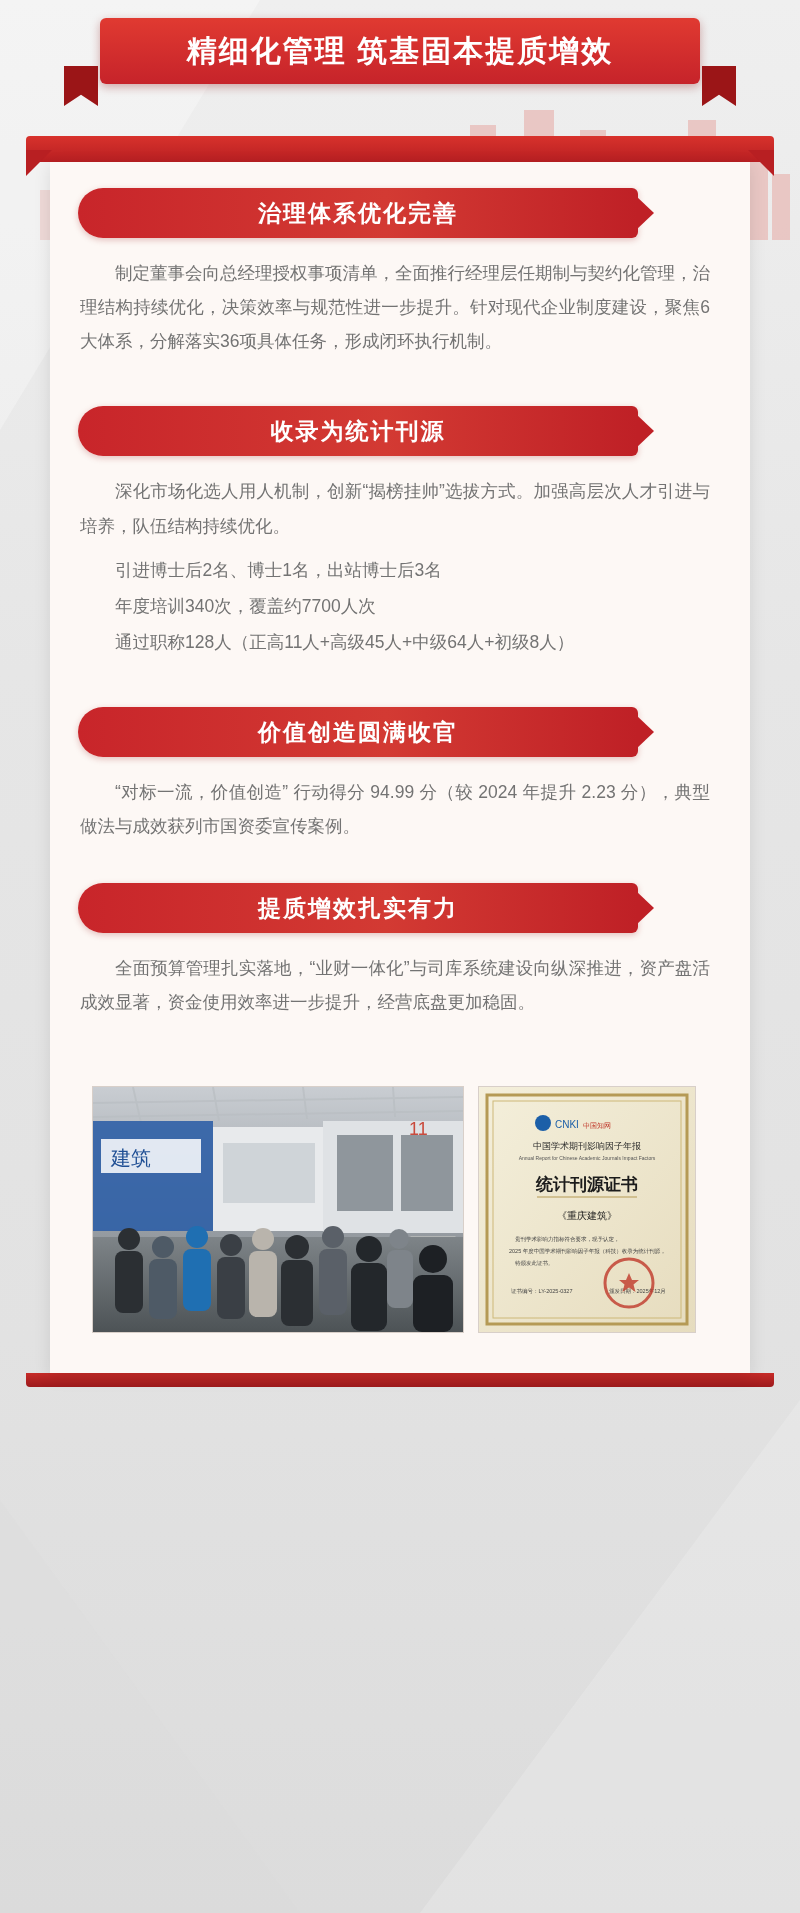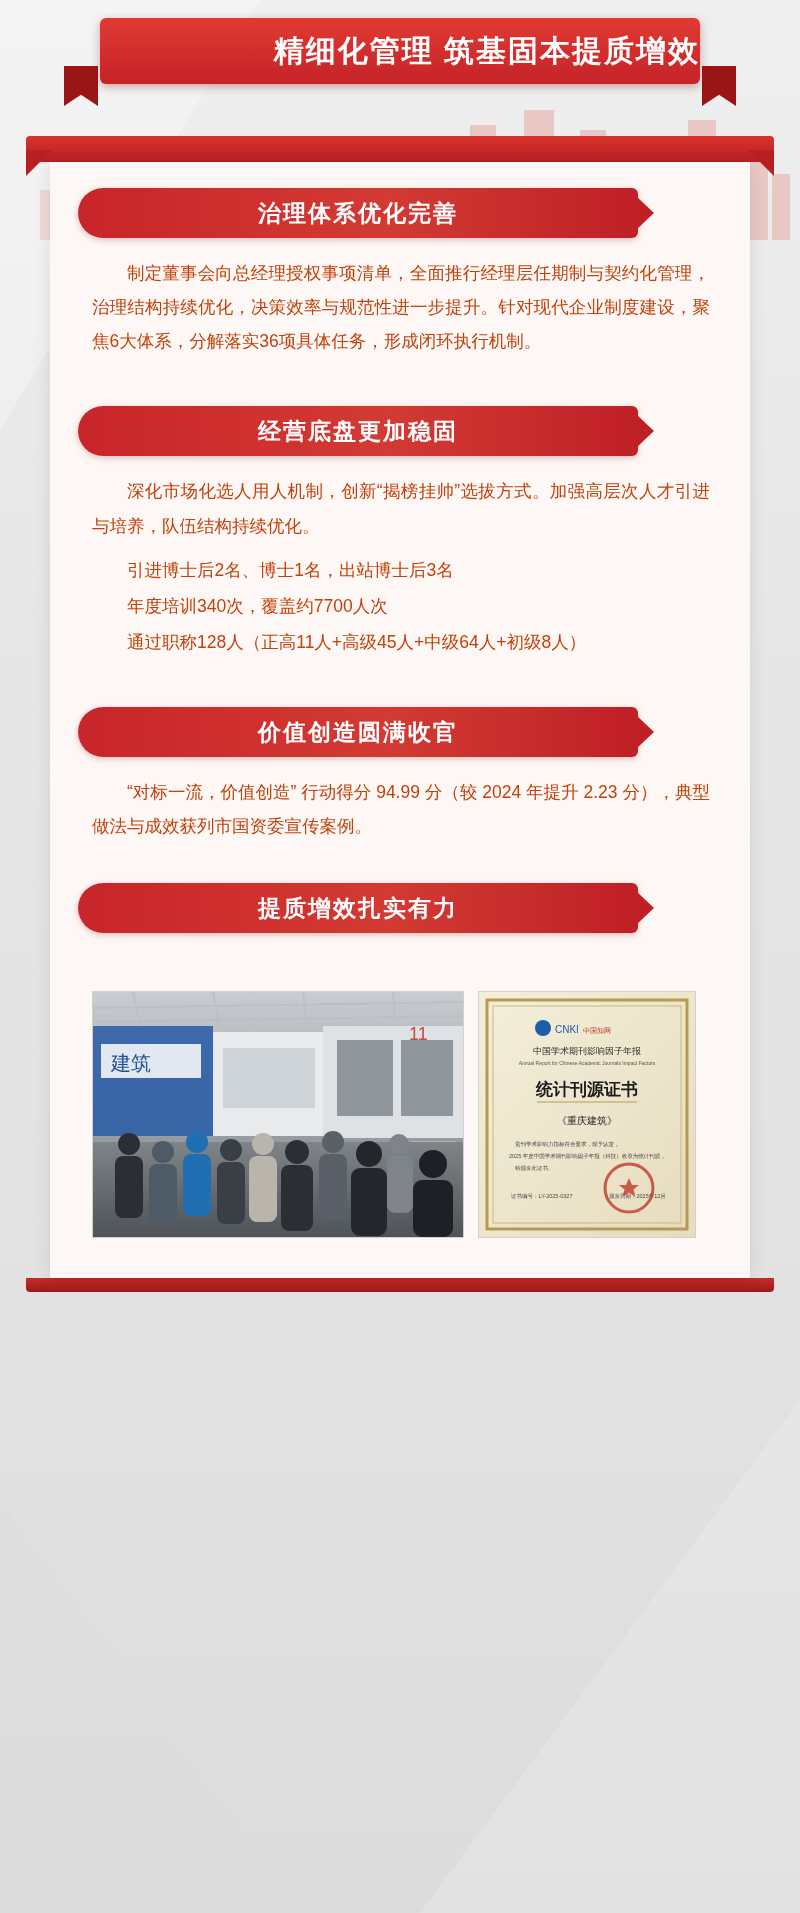--- a/index.html
+++ b/index.html
@@ -50,21 +50,21 @@
   .title-banner {
     position: relative;
     margin: 12px auto;
     width: 600px;
     height: 66px;
     background: linear-gradient(180deg, #e03a31 0%, #c6232a 100%);
     border-radius: 6px;
     box-shadow: 0 3px 10px rgba(140,20,20,.35);
     display: flex;
     align-items: center;
-    justify-content: flex-end;
+    justify-content: center;
   }
   .title-banner .t {
     color: #ffffff;
     font-size: 30px;
     font-weight: bold;
     letter-spacing: 2px;
     white-space: nowrap;
   }
   .ribbon-tail {
     position: absolute;
@@ -140,22 +140,22 @@
     border-bottom: 17px solid transparent;
     border-left: 18px solid #bf2026;
   }
   .sec-head .h {
     color: #fff;
     font-size: 23px;
     font-weight: bold;
     letter-spacing: 2px;
   }
   .sec-body {
-    padding: 18px 40px 6px 42px;
-    color: #c2410c;
+    padding: 18px 40px 6px 30px;
+    color: #737373;
     font-size: 17.5px;
     line-height: 1.95;
     text-align: justify;
   }
   .sec-body p { margin: 0 0 2px; text-indent: 2em; }
   .bullet-line { text-indent: 2em; margin: 0 0 4px; }
   .spacer-lg { height: 34px; }
   .spacer-md { height: 26px; }
 
   
@@ -236,21 +236,21 @@
         </div>
         <div class="sec-body">
           <p>制定董事会向总经理授权事项清单，全面推行经理层任期制与契约化管理，治理结构持续优化，决策效率与规范性进一步提升。针对现代企业制度建设，聚焦6大体系，分解落实36项具体任务，形成闭环执行机制。</p>
         </div>
       </div>
 
       <div class="spacer-lg"></div>
 
       <div class="sec">
         <div class="sec-head">
-          <span class="h">经营底盘更加稳固</span>
+          <span class="h">收录为统计刊源</span>
         </div>
         <div class="sec-body">
           <p>深化市场化选人用人机制，创新“揭榜挂帅”选拔方式。加强高层次人才引进与培养，队伍结构持续优化。</p>
           <div style="height:8px"></div>
           <p class="bullet-line">引进博士后2名、博士1名，出站博士后3名</p>
           <p class="bullet-line">年度培训340次，覆盖约7700人次</p>
           <p class="bullet-line">通过职称128人（正高11人+高级45人+中级64人+初级8人）</p>
         </div>
       </div>
 
@@ -263,20 +263,23 @@
         <div class="sec-body">
           <p>“对标一流，价值创造” 行动得分 94.99 分（较 2024 年提升 2.23 分），典型做法与成效获列市国资委宣传案例。</p>
         </div>
       </div>
 
       <div class="spacer-md"></div>
 
       <div class="sec">
         <div class="sec-head">
           <span class="h">提质增效扎实有力</span>
+        </div>
+        <div class="sec-body">
+          <p>全面预算管理扎实落地，“业财一体化”与司库系统建设向纵深推进，资产盘活成效显著，资金使用效率进一步提升，经营底盘更加稳固。</p>
         </div>
       </div>
 
       <div class="spacer-md"></div>
 
       <div class="sec">
       </div>
 
       <div class="photos">
 

